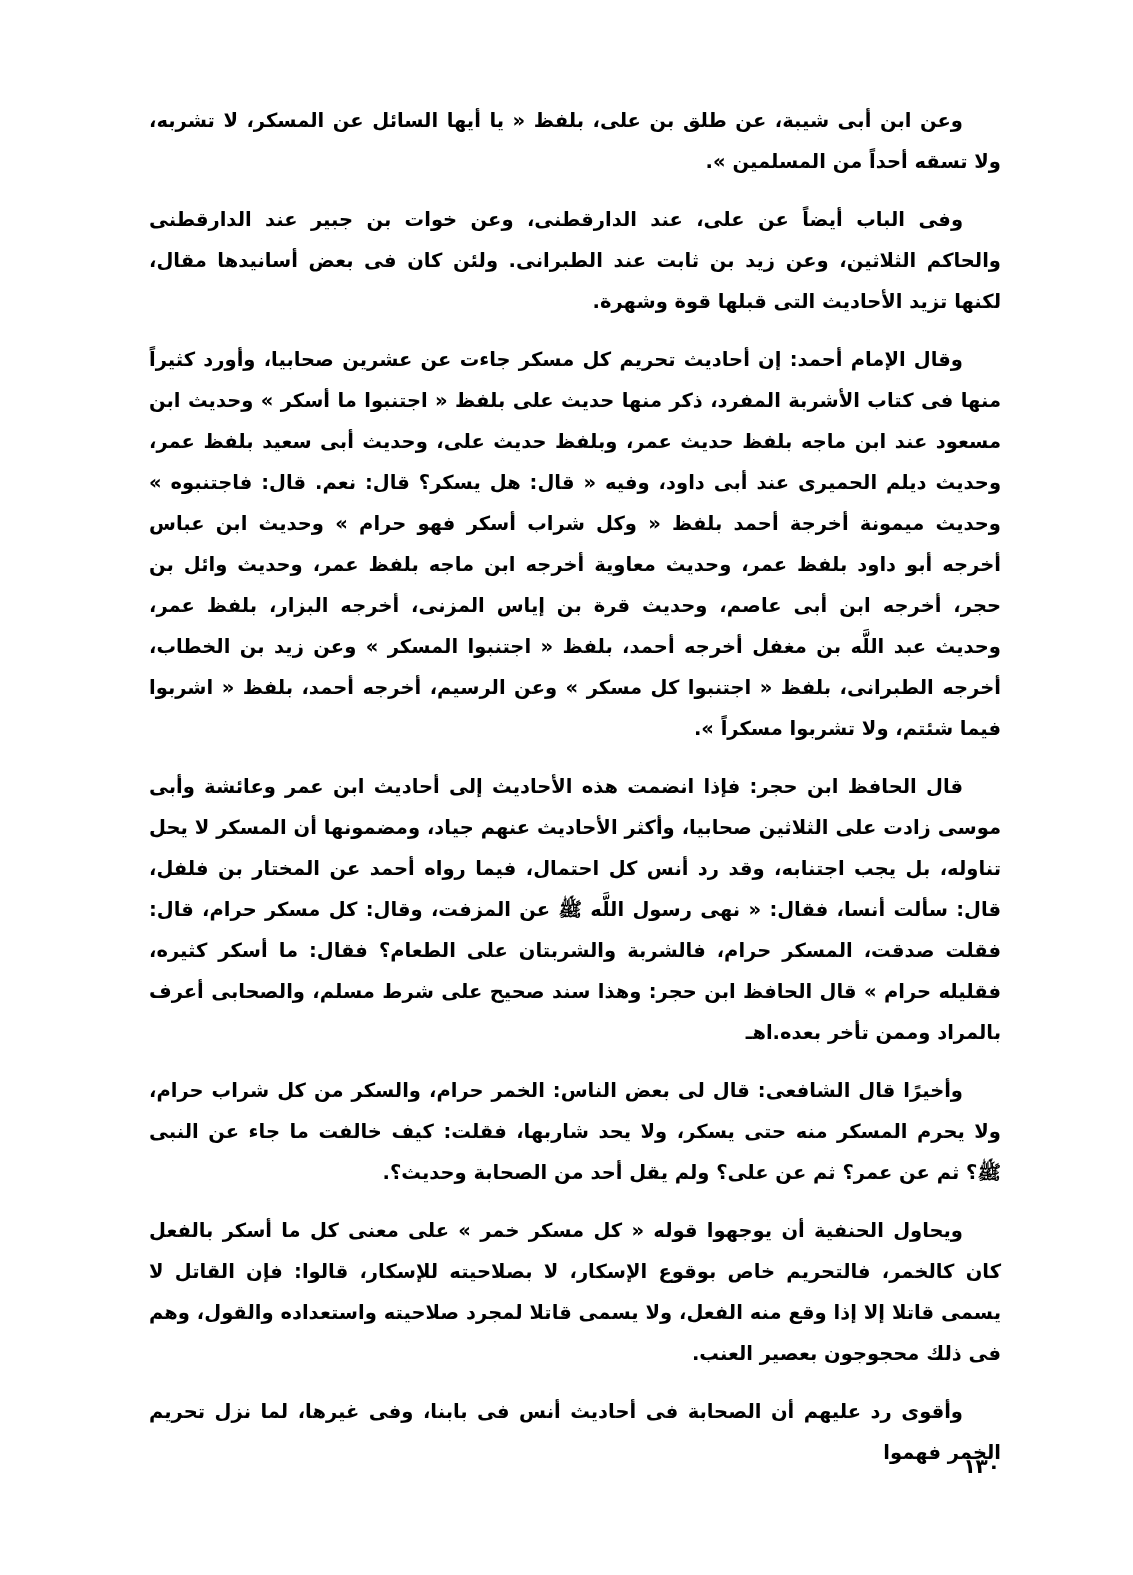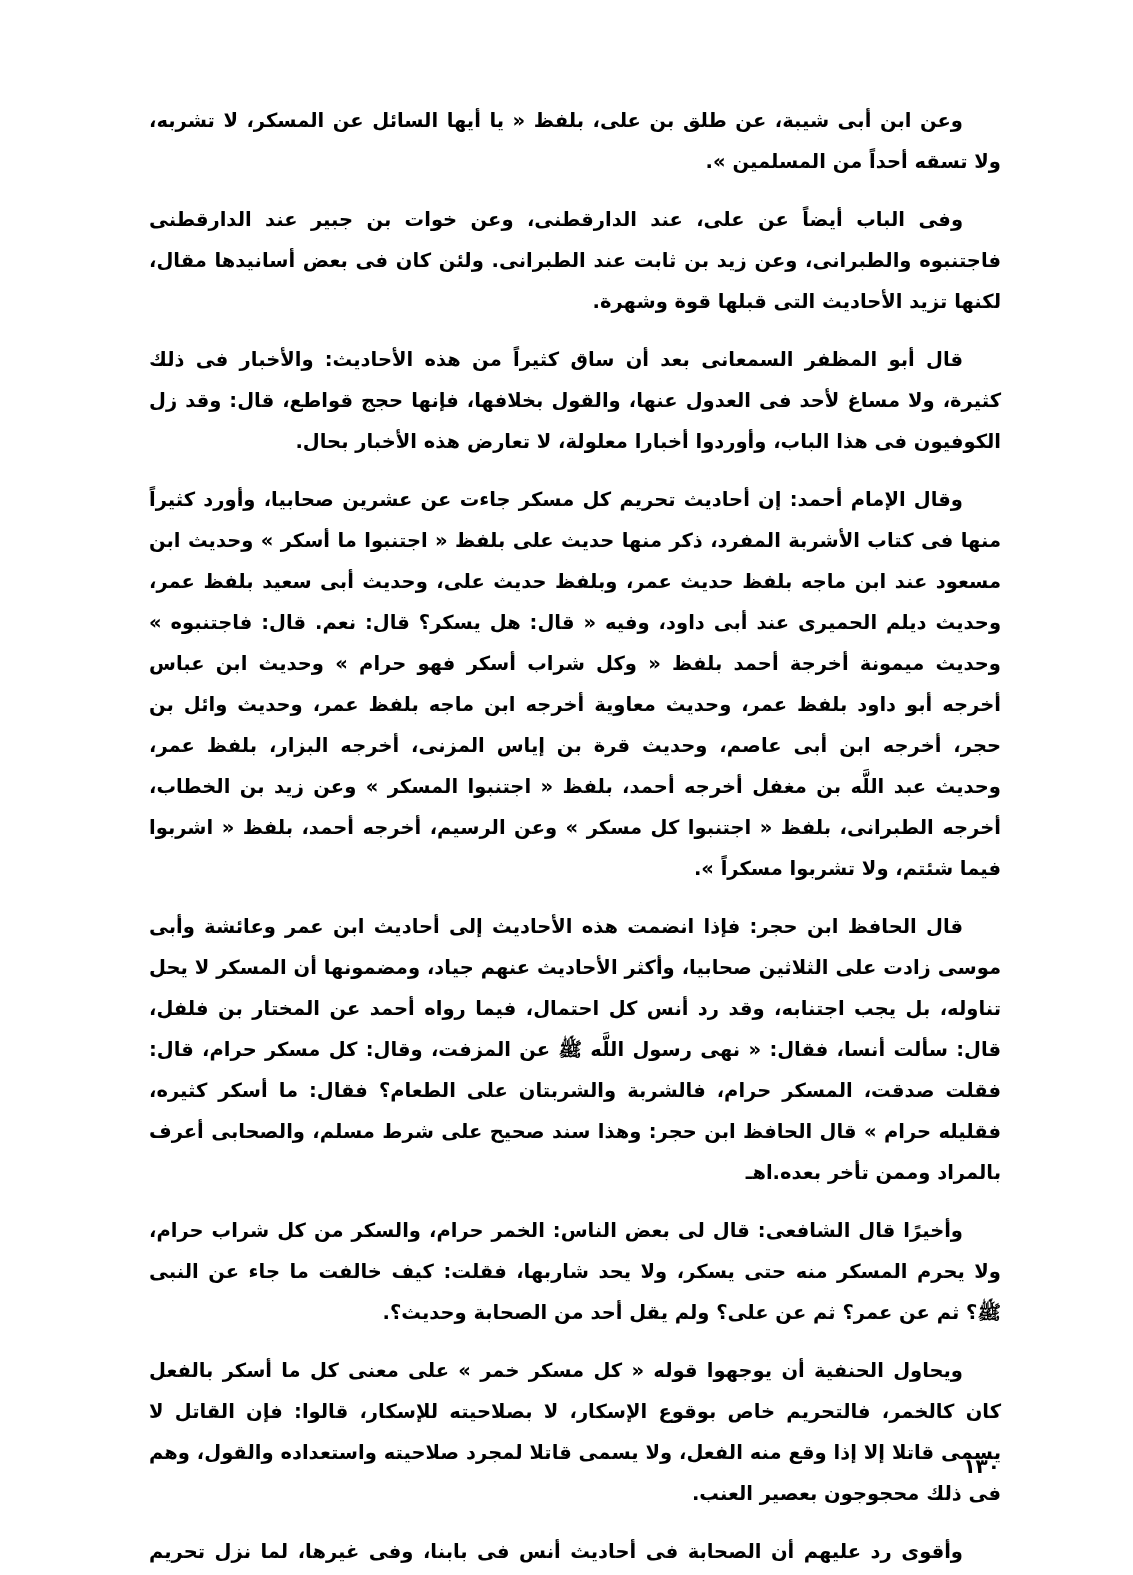--- a/index.html
+++ b/index.html
@@ -44,22 +44,21 @@
       line-height: 28px;
       color: #000000;
       letter-spacing: 2px;
     }
   </style>
 </head>
 <body>
 
 <main class="page">
   <p class="para">وعن ابن أبى شيبة، عن طلق بن على، بلفظ « يا أيها السائل عن المسكر، لا تشربه، ولا تسقه أحداً من المسلمين ».</p>
-  <p class="para">وفى الباب أيضاً عن على، عند الدارقطنى، وعن خوات بن جبير عند الدارقطنى فاجتنبوه والطبرانى، وعن زيد بن ثابت عند الطبرانى. ولئن كان فى بعض أسانيدها مقال، لكنها تزيد الأحاديث التى قبلها قوة وشهرة.</p>
-  <p class="para">قال أبو المظفر السمعانى بعد أن ساق كثيراً من هذه الأحاديث: والأخبار فى ذلك كثيرة، ولا مساغ لأحد فى العدول عنها، والقول بخلافها، فإنها حجج قواطع، قال: وقد زل الكوفيون فى هذا الباب، وأوردوا أخبارا معلولة، لا تعارض هذه الأخبار بحال.</p>
+  <p class="para">وفى الباب أيضاً عن على، عند الدارقطنى، وعن خوات بن جبير عند الدارقطنى والحاكم الثلاثين، وعن زيد بن ثابت عند الطبرانى. ولئن كان فى بعض أسانيدها مقال، لكنها تزيد الأحاديث التى قبلها قوة وشهرة.</p>
   <p class="para">وقال الإمام أحمد: إن أحاديث تحريم كل مسكر جاءت عن عشرين صحابيا، وأورد كثيراً منها فى كتاب الأشربة المفرد، ذكر منها حديث على بلفظ « اجتنبوا ما أسكر » وحديث ابن مسعود عند ابن ماجه بلفظ حديث عمر، وبلفظ حديث على، وحديث أبى سعيد بلفظ عمر، وحديث ديلم الحميرى عند أبى داود، وفيه « قال: هل يسكر؟ قال: نعم. قال: فاجتنبوه » وحديث ميمونة أخرجة أحمد بلفظ « وكل شراب أسكر فهو حرام » وحديث ابن عباس أخرجه أبو داود بلفظ عمر، وحديث معاوية أخرجه ابن ماجه بلفظ عمر، وحديث وائل بن حجر، أخرجه ابن أبى عاصم، وحديث قرة بن إياس المزنى، أخرجه البزار، بلفظ عمر، وحديث عبد اللَّه بن مغفل أخرجه أحمد، بلفظ « اجتنبوا المسكر » وعن زيد بن الخطاب، أخرجه الطبرانى، بلفظ « اجتنبوا كل مسكر » وعن الرسيم، أخرجه أحمد، بلفظ « اشربوا فيما شئتم، ولا تشربوا مسكراً ».</p>
   <p class="para">قال الحافظ ابن حجر: فإذا انضمت هذه الأحاديث إلى أحاديث ابن عمر وعائشة وأبى موسى زادت على الثلاثين صحابيا، وأكثر الأحاديث عنهم جياد، ومضمونها أن المسكر لا يحل تناوله، بل يجب اجتنابه، وقد رد أنس كل احتمال، فيما رواه أحمد عن المختار بن فلفل، قال: سألت أنسا، فقال: « نهى رسول اللَّه ﷺ عن المزفت، وقال: كل مسكر حرام، قال: فقلت صدقت، المسكر حرام، فالشربة والشربتان على الطعام؟ فقال: ما أسكر كثيره، فقليله حرام » قال الحافظ ابن حجر: وهذا سند صحيح على شرط مسلم، والصحابى أعرف بالمراد وممن تأخر بعده.اهـ</p>
   <p class="para">وأخيرًا قال الشافعى: قال لى بعض الناس: الخمر حرام، والسكر من كل شراب حرام، ولا يحرم المسكر منه حتى يسكر، ولا يحد شاربها، فقلت: كيف خالفت ما جاء عن النبى ﷺ؟ ثم عن عمر؟ ثم عن على؟ ولم يقل أحد من الصحابة وحديث؟.</p>
   <p class="para">ويحاول الحنفية أن يوجهوا قوله « كل مسكر خمر » على معنى كل ما أسكر بالفعل كان كالخمر، فالتحريم خاص بوقوع الإسكار، لا بصلاحيته للإسكار، قالوا: فإن القاتل لا يسمى قاتلا إلا إذا وقع منه الفعل، ولا يسمى قاتلا لمجرد صلاحيته واستعداده والقول، وهم فى ذلك محجوجون بعصير العنب.</p>
   <p class="para">وأقوى رد عليهم أن الصحابة فى أحاديث أنس فى بابنا، وفى غيرها، لما نزل تحريم الخمر فهموا</p>
 </main>
 
 <div class="page-number">١٣٠</div>
 
 </body></html>

